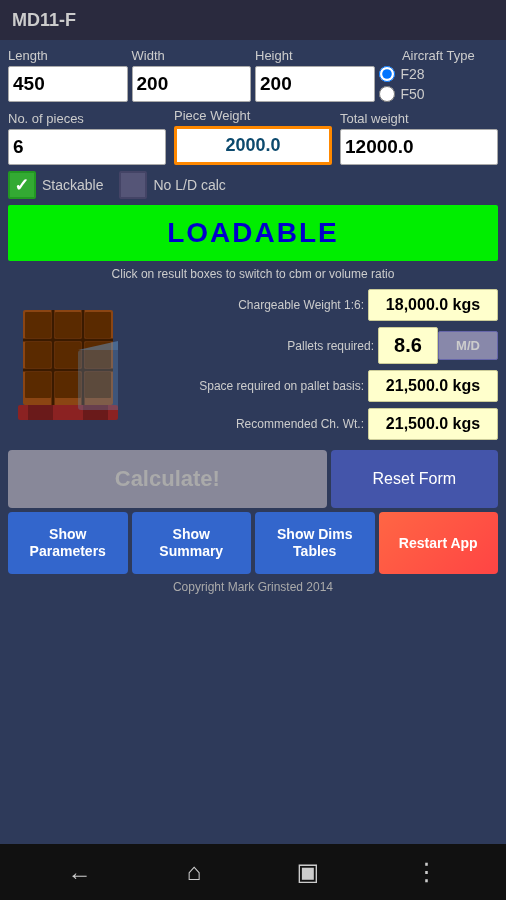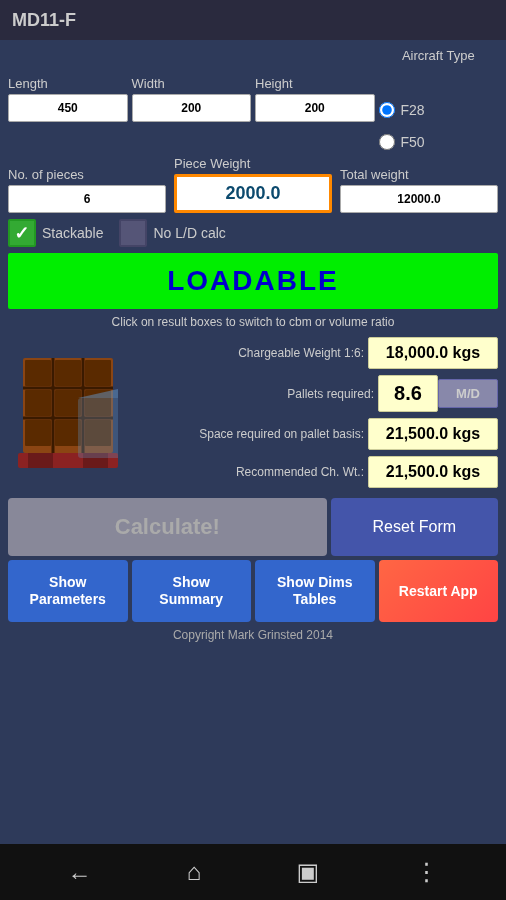--- a/index.html
+++ b/index.html
@@ -44,44 +44,43 @@
     .dim-label {
       color: #cccccc;
       font-size: 13px;
       margin-bottom: 3px;
       align-self: flex-start;
     }
     .dim-input {
       background: #ffffff;
       border: 1px solid #aaa;
       color: #000000;
-      font-size: 12px;
-      font-weight: bold;
-      text-align: center;
+      font-size: 19px;
+      font-weight: bold;
+      text-align: left;
       width: 100%;
       padding: 6px 4px;
       border-radius: 2px;
     }
     .aircraft-type-group {
       display: flex;
       flex-direction: column;
       align-items: center;
       flex: 1;
     }
     .aircraft-label {
       color: #cccccc;
       font-size: 13px;
       margin-bottom: 3px;
     }
     .aircraft-options {
       display: flex;
       flex-direction: column;
-      gap: 16px;
+      gap: 4px;
       width: 100%;
-      margin-top: 36px;
     }
     .aircraft-option {
       display: flex;
       align-items: center;
       gap: 6px;
     }
     .aircraft-radio {
       width: 16px;
       height: 16px;
     }

